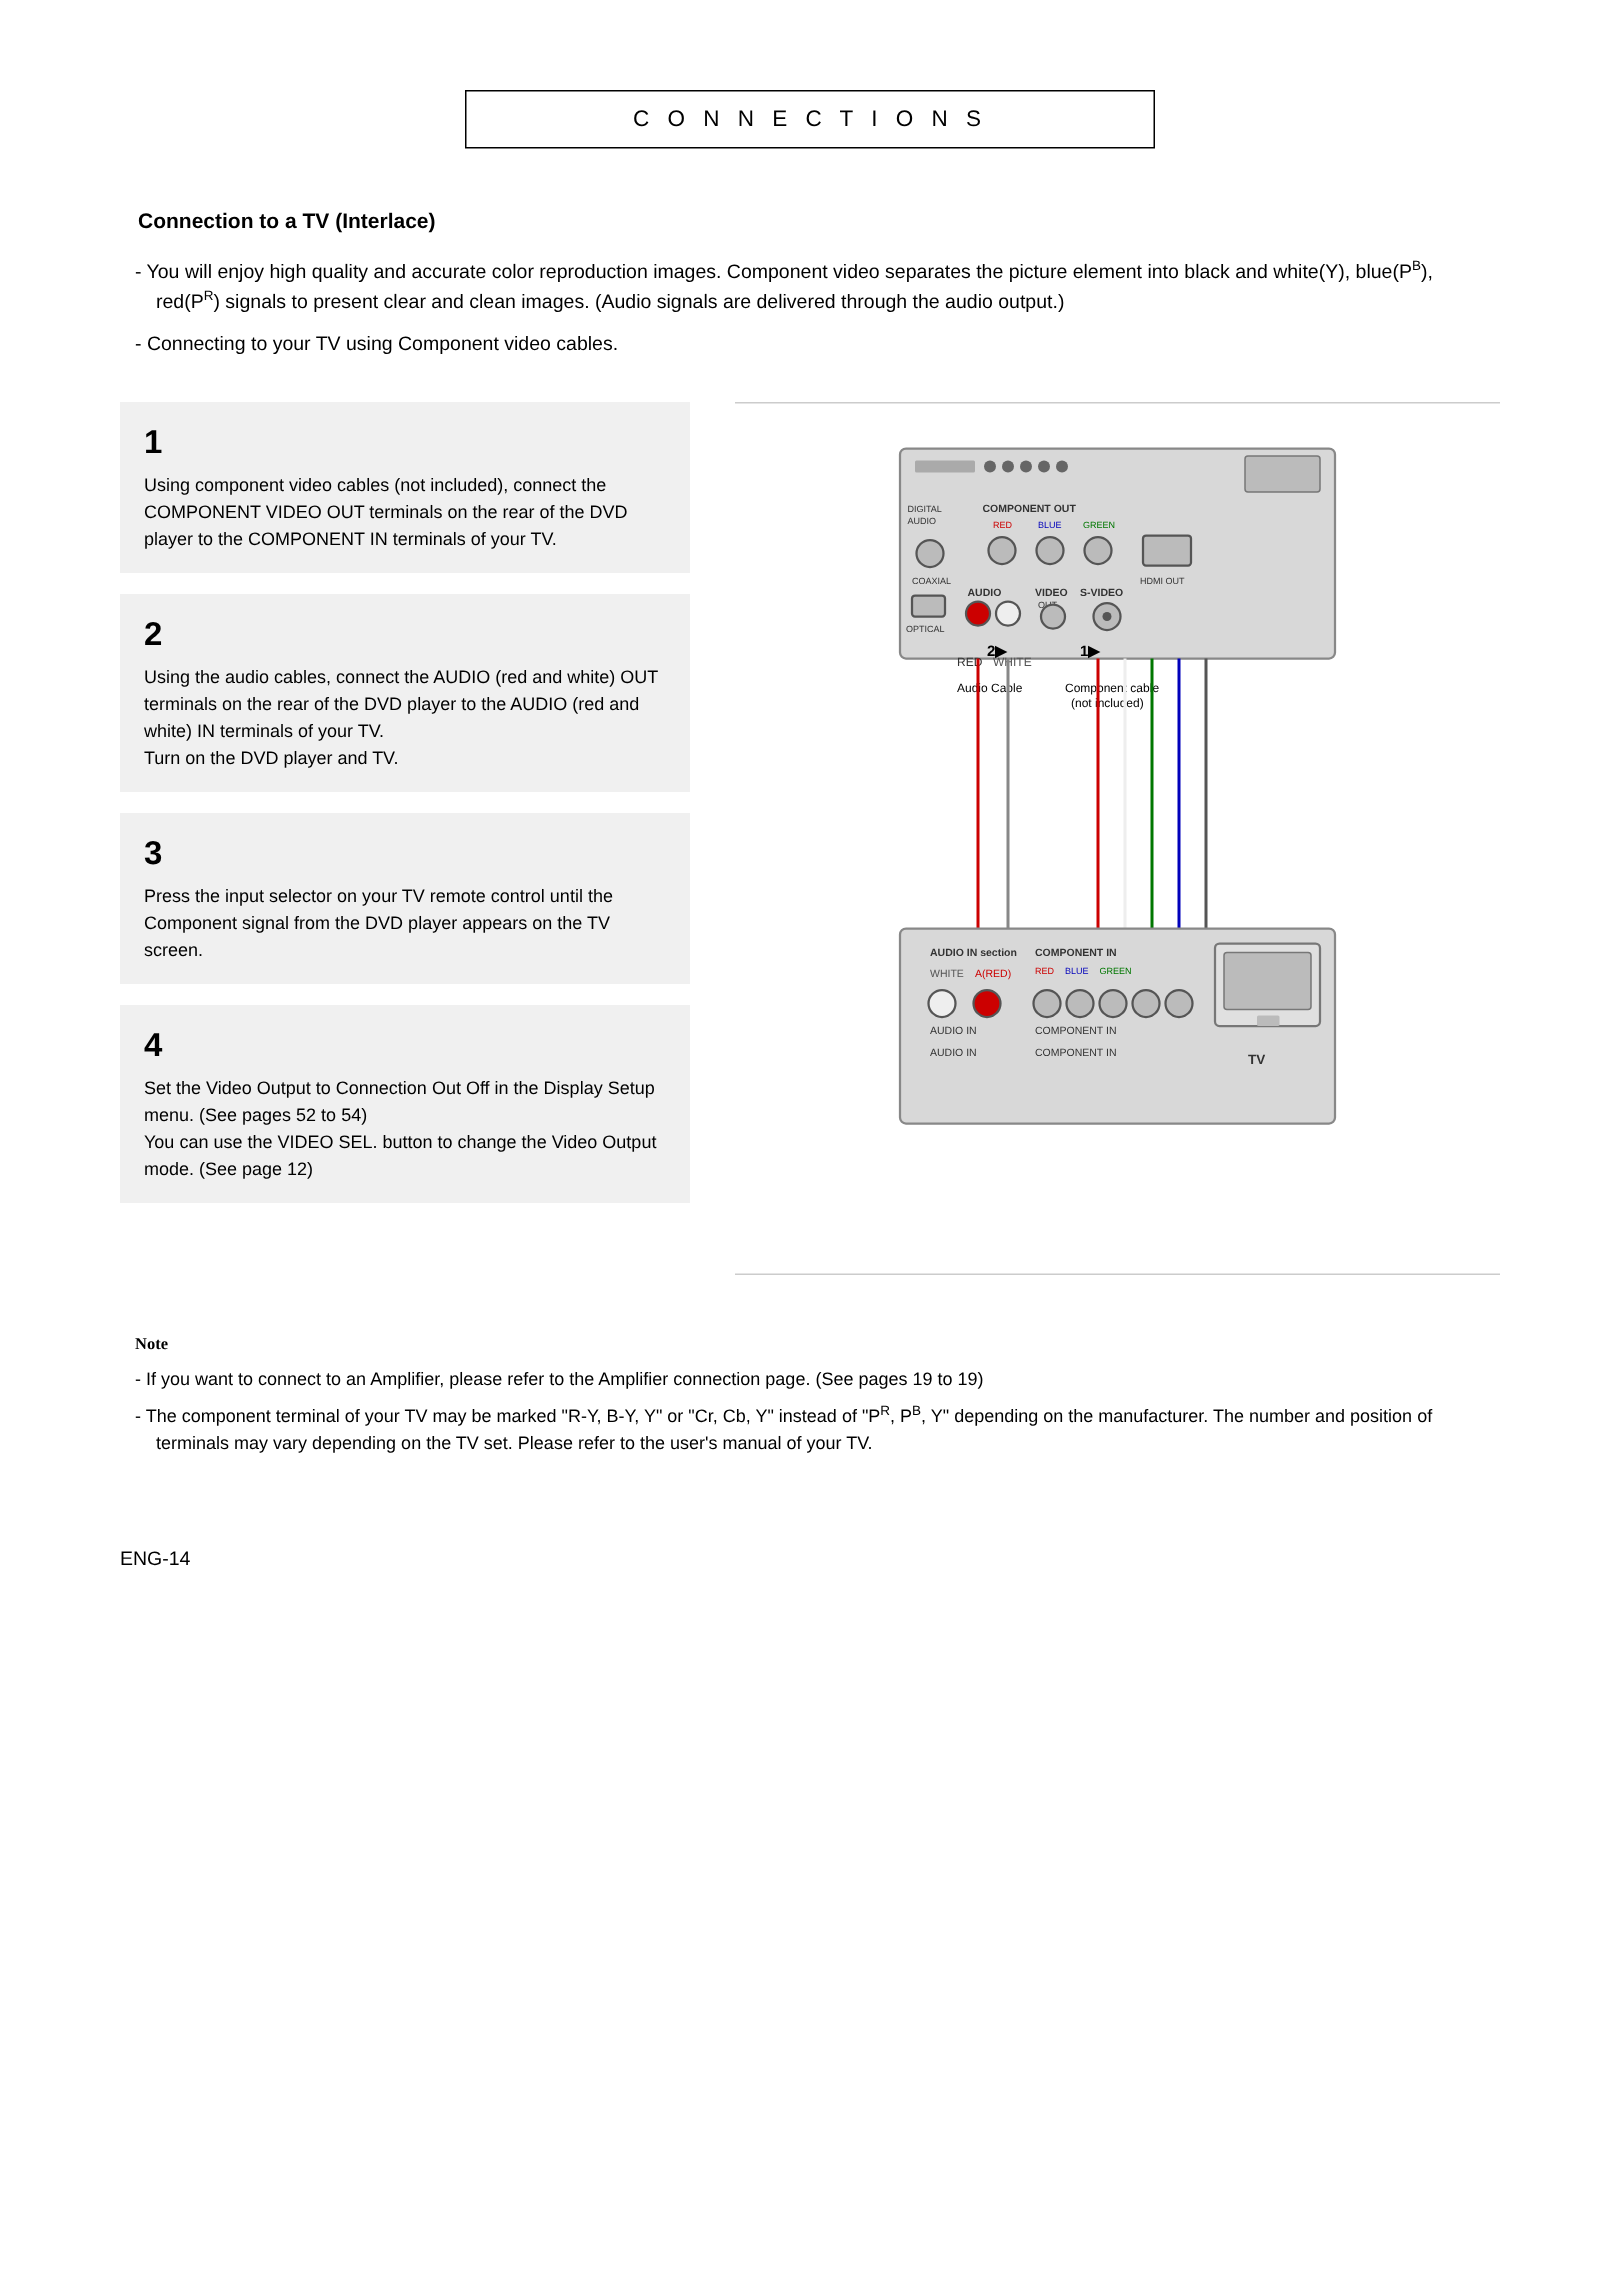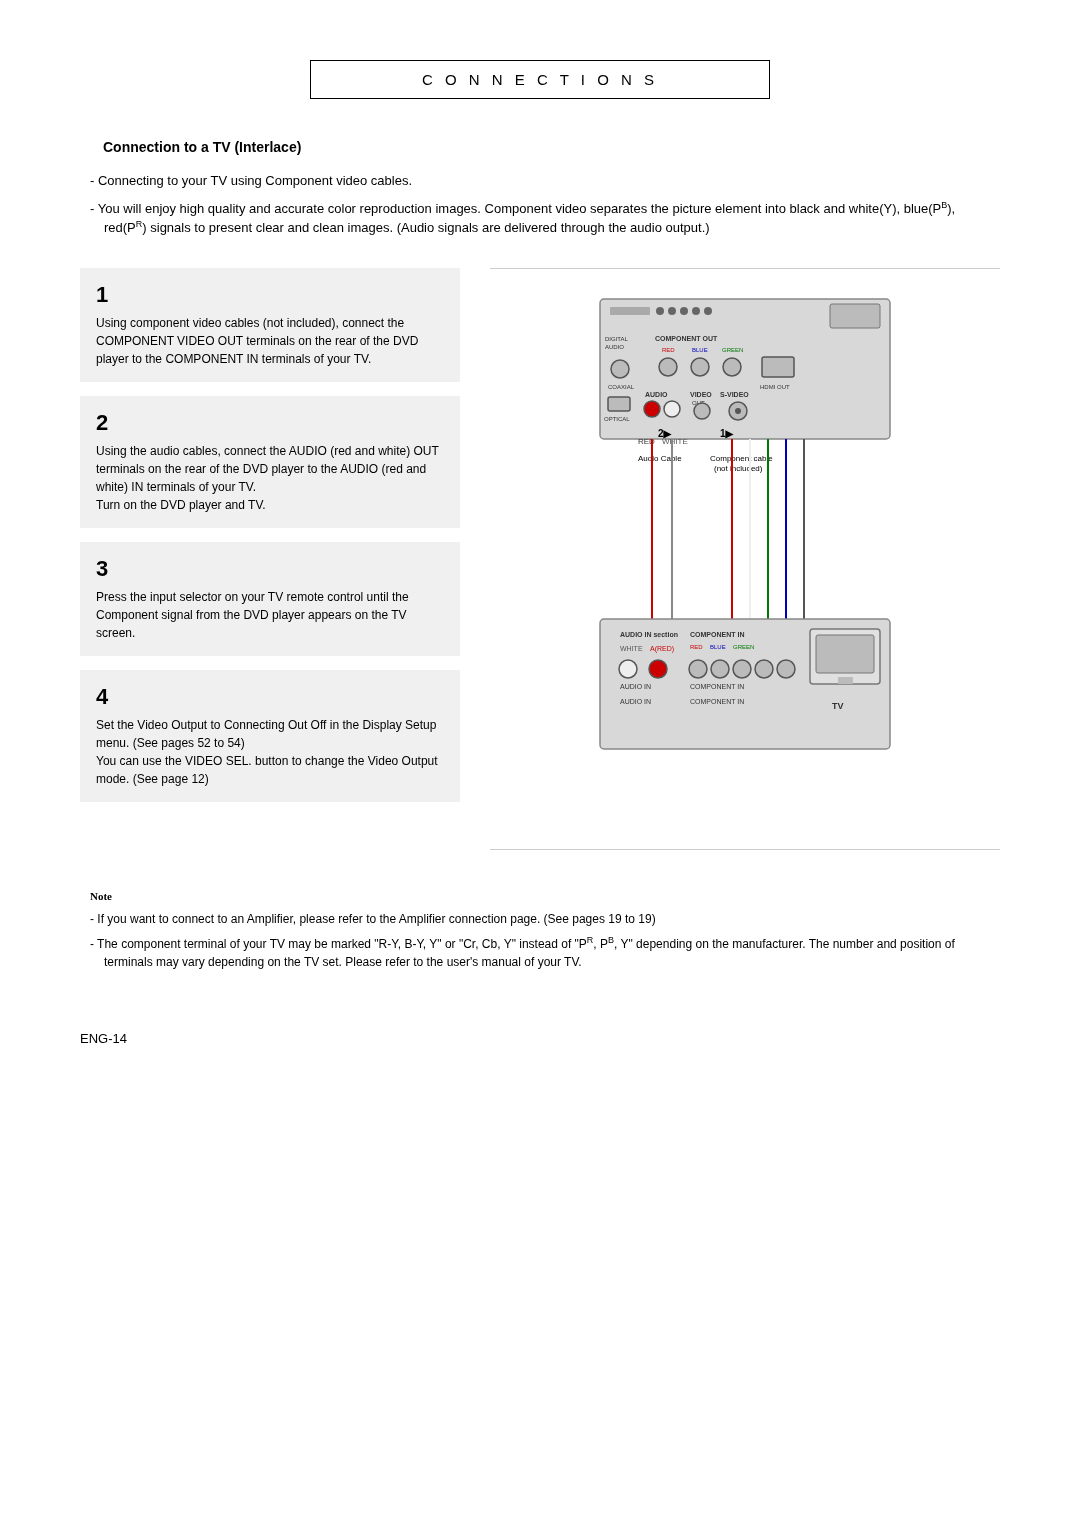--- a/index.html
+++ b/index.html
@@ -26,21 +26,21 @@
     }
     .page-title {
       font-size: 15px;
       letter-spacing: 4px;
       font-weight: normal;
     }
     .section-heading {
       font-size: 14px;
       font-weight: bold;
       margin-bottom: 16px;
-      margin-left: 23px;
+      margin-left: 12px;
     }
     .intro-bullets {
       margin-bottom: 30px;
       margin-left: 10px;
     }
     .intro-bullets p {
       margin-bottom: 8px;
       line-height: 1.5;
       padding-left: 14px;
       text-indent: -14px;
@@ -107,22 +107,22 @@
 
 <div>
 
   <div class="page-title-box">
     <span class="page-title">C O N N E C T I O N S</span>
   </div>
 
   <div class="section-heading">Connection to a TV (Interlace)</div>
 
   <div class="intro-bullets">
+    <p>- You will enjoy high quality and accurate color reproduction images. Component video separates the picture element into black and white(Y), blue(P<span class="superscript">B</span>), red(P<span class="superscript">R</span>) signals to present clear and clean images. (Audio signals are delivered through the audio output.)</p>
     <p>- Connecting to your TV using Component video cables.</p>
-    <p>- You will enjoy high quality and accurate color reproduction images. Component video separates the picture element into black and white(Y), blue(P<span class="superscript">B</span>), red(P<span class="superscript">R</span>) signals to present clear and clean images. (Audio signals are delivered through the audio output.)</p>
   </div>
 
   <div class="main-content">
 
     <div class="steps-col">
 
       <div class="step-block">
         <span class="step-number">1</span>
         <div class="step-text">
           Using component video cables (not included), connect the <strong>COMPONENT VIDEO OUT</strong> terminals on the rear of the DVD player to the <strong>COMPONENT IN</strong> terminals of your TV.
@@ -139,21 +139,21 @@
       <div class="step-block">
         <span class="step-number">3</span>
         <div class="step-text">
           Press the input selector on your TV remote control until the Component signal from the DVD player appears on the TV screen.
         </div>
       </div>
 
       <div class="step-block">
         <span class="step-number">4</span>
         <div class="step-text">
-          Set the Video Output to <strong>Connecting Out Off</strong> in the Display Setup menu. (See pages 52 to 54)<br>
+          Set the Video Output to <strong>Connection Out Off</strong> in the Display Setup menu. (See pages 52 to 54)<br>
           You can use the <strong>VIDEO SEL.</strong> button to change the Video Output mode. (See page 12)
         </div>
       </div>
     </div>
 
     <div class="diagram-col">
       <div class="diagram-inner">
 
         <svg width="310" height="540" viewBox="0 0 310 540" style="overflow:visible;">
 

